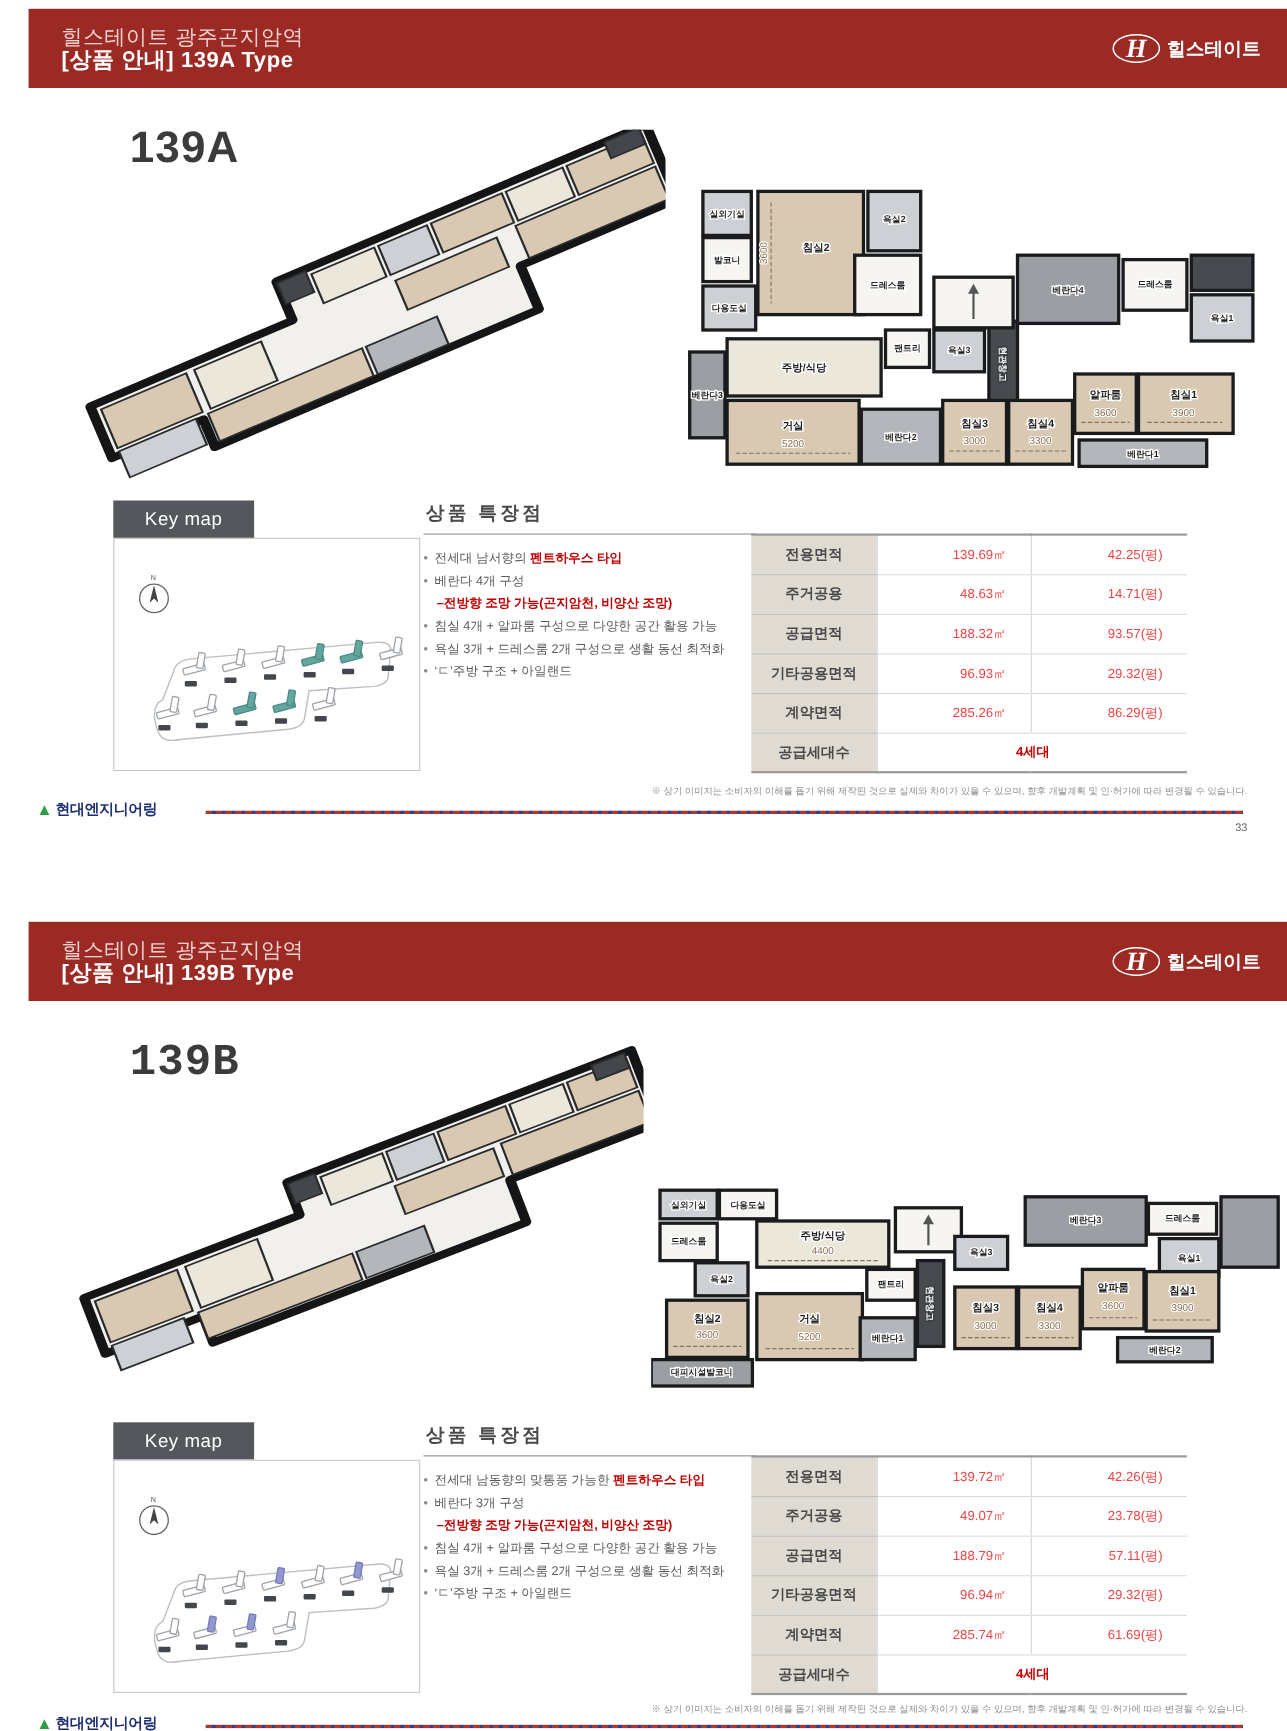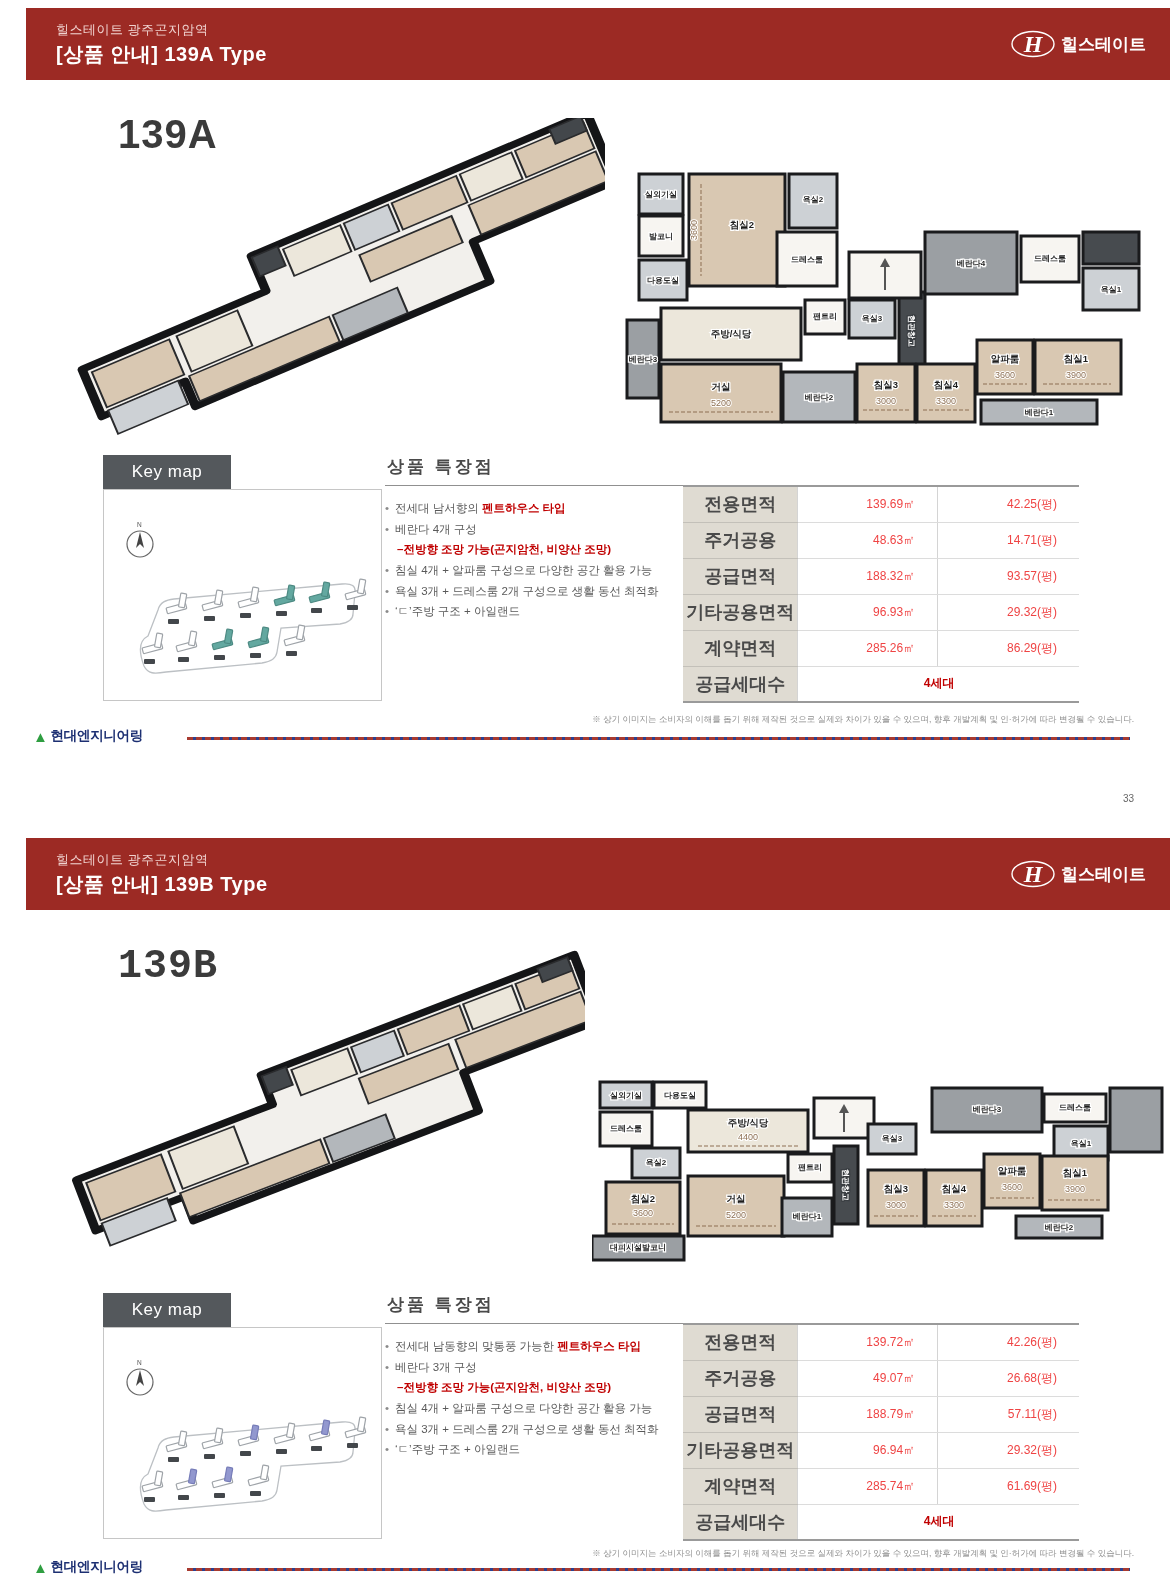--- a/index.html
+++ b/index.html
@@ -1,20 +1,20 @@
 <!DOCTYPE html>
 <html><head>
 <meta charset="utf-8">
 <style>
   html,body{margin:0;padding:0;background:#ffffff;}
   .canvas{position:relative;width:1170px;height:1574px;background:#fff;overflow:hidden;
           font-family:"Liberation Sans",sans-serif;color:#4a4a4a;}
   
   .redband{position:absolute;left:26px;right:0;height:72px;background:#9c2a24;color:#fff;}
-  .redband .proj{position:absolute;left:30px;top:13px;font-size:13px;color:#f0d2cf;letter-spacing:.5px;}
+  .redband .proj{position:absolute;left:30px;top:13px;font-size:19px;color:#f0d2cf;letter-spacing:.5px;}
   .redband .ttl{position:absolute;left:30px;top:33px;font-size:20px;font-weight:bold;letter-spacing:.5px;}
   .redband .brand{position:absolute;right:24px;top:20px;display:flex;align-items:center;gap:5px;
                   font-size:17px;font-weight:bold;}
   
   .typelabel{position:absolute;font-size:40px;font-weight:600;color:#3b3b3b;letter-spacing:1px;}
   
   .keytab{position:absolute;width:128px;height:34px;background:#54585c;color:#fff;font-size:17px;
           display:flex;align-items:center;justify-content:center;letter-spacing:.5px;}
   .keybox{position:absolute;width:277px;height:210px;background:#fff;border:1px solid #c6c6c6;}
   .bld{fill:#ffffff;stroke:#9ea3a8;stroke-width:1.2;}
@@ -27,33 +27,33 @@
   .features h3{font-size:17px;color:#4a4a4a;margin:0 0 7px 2px;letter-spacing:3px;font-weight:bold;}
   .features .rule{height:1px;background:#909090;margin:0 0 12px 0;}
   .feat{font-size:11.5px;line-height:1.8;color:#595959;display:flex;}
   .feat .b{color:#8a8a8a;margin-right:6px;}
   .feat.sub{padding-left:12px;}
   .red{color:#c00000;font-weight:bold;}
   
   .areatable{position:absolute;border-collapse:collapse;width:396px;
              border-top:2px solid #9a9a9a;border-bottom:2px solid #9a9a9a;}
   .areatable tr{height:36px;}
-  .areatable th{background:#dfdbd2;font-size:18px;font-weight:bold;color:#4a4a4a;width:132px;
+  .areatable th{background:#dfdbd2;font-size:13px;font-weight:bold;color:#4a4a4a;width:132px;
                 border-bottom:1px solid #c3c0b9;}
   .areatable td{font-size:12px;color:#ef4444;text-align:right;padding-right:22px;width:132px;
                 border-left:1px solid #d4d4d4;border-bottom:1px solid #dcdcdc;}
   .areatable td.units{text-align:center;color:#c00000;font-weight:bold;padding-right:0;}
   
   .disclaimer{position:absolute;right:36px;font-size:8.5px;color:#8d8d8d;}
   .footlogo{position:absolute;left:33px;display:flex;align-items:center;font-size:13.5px;
             font-weight:bold;color:#1c2f72;letter-spacing:-.3px;}
   .tri{color:#2f9e41;margin-right:3px;font-size:15px;}
   .dashline{position:absolute;height:3px;
             background:repeating-linear-gradient(90deg,#a83a30 0 6px,#2c4190 6px 9px);}
-  .pageno{position:absolute;font-size:10px;color:#666;margin-top:46px;}
+  .pageno{position:absolute;font-size:10px;color:#666;}
   
   .r-wood{fill:#d9c8b2;stroke:#1a1b1d;stroke-width:3;}
   .r-light{fill:#ece7db;stroke:#1a1b1d;stroke-width:3;}
   .r-white{fill:#f7f5f1;stroke:#1a1b1d;stroke-width:3;}
   .r-gray{fill:#b3b7bb;stroke:#1a1b1d;stroke-width:3;}
   .r-tile{fill:#9b9fa3;stroke:#1a1b1d;stroke-width:3;}
   .r-bath{fill:#cdd1d5;stroke:#1a1b1d;stroke-width:3;}
   .r-dark{fill:#474b4f;stroke:#1a1b1d;stroke-width:3;}
   text.rl{font-size:9.5px;fill:#1e1e1e;text-anchor:middle;font-weight:bold;
           paint-order:stroke;stroke:#ffffff;stroke-width:2.5px;}
@@ -501,21 +501,21 @@
     <table class="areatable" style="left:683px;top:1323px;">
       <tbody>
           <tr>
             <th>전용면적</th>
             <td>139.72㎡</td>
             <td>42.26(평)</td>
           </tr>
       <tr>
             <th>주거공용</th>
             <td>49.07㎡</td>
-            <td>26.68(평)</td>
+            <td>23.78(평)</td>
           </tr>
       <tr>
             <th>공급면적</th>
             <td>188.79㎡</td>
             <td>57.11(평)</td>
           </tr>
       <tr>
             <th>기타공용면적</th>
             <td>96.94㎡</td>
             <td>29.32(평)</td>

